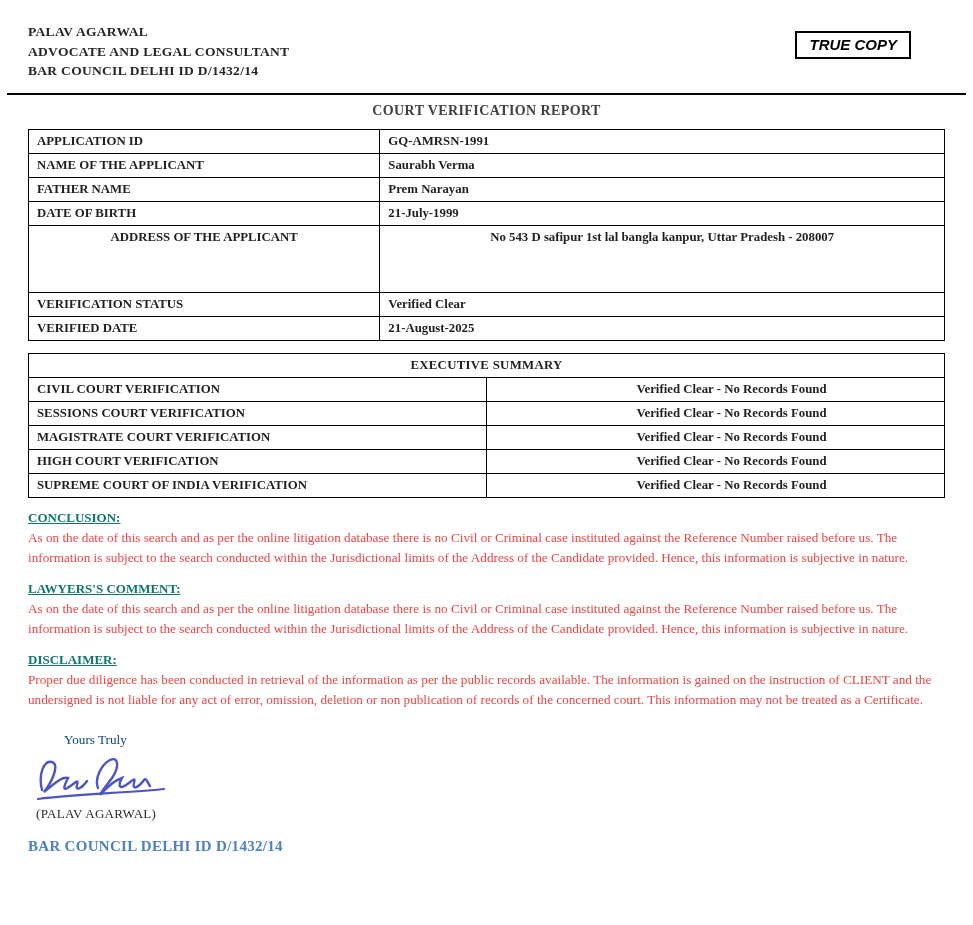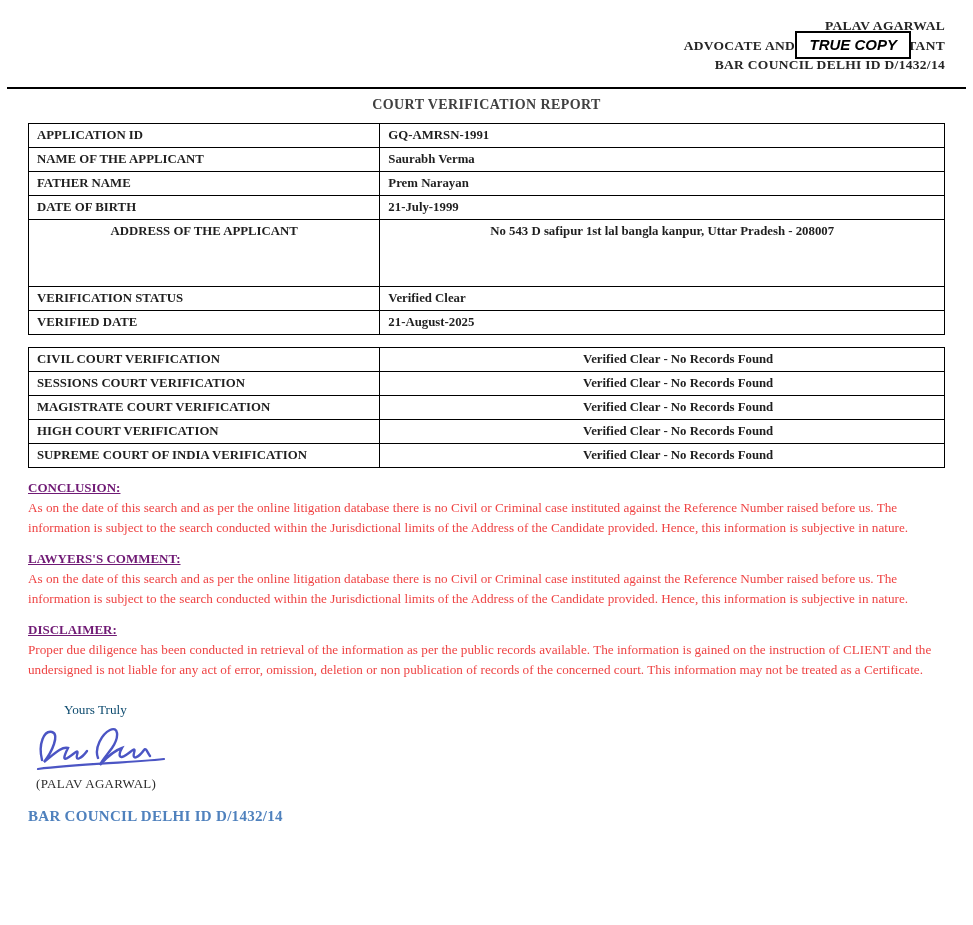--- a/index.html
+++ b/index.html
@@ -16,21 +16,22 @@
   }
   .page {
     position: relative;
     box-sizing: border-box;
     width: 973px;
     height: 925px;
     padding: 16px 28px 0 28px;
   }
   
   .letterhead {
-    text-align: right;
+    text-align: left;
+    margin-top: 6px;
   }
   .letterhead .hline {
     font-weight: bold;
     font-size: 13.5px;
     line-height: 1.45;
     letter-spacing: 0.3px;
     color: #262626;
   }
   .true-copy {
     position: absolute;
@@ -102,21 +103,21 @@
   }
   
   .section {
     margin-top: 12px;
   }
   .sec-heading {
     font-weight: bold;
     font-size: 13px;
     text-decoration: underline;
     margin-bottom: 2px;
-    color: #701a75;
+    color: #0f766e;
   }
   .sec-body {
     font-size: 13.2px;
     line-height: 1.55;
     color: #ef4444;
     max-width: 917px;
   }
   
   .closing {
     margin: 22px 0 4px 36px;
@@ -189,20 +190,23 @@
       <tr>
         <td class="label">VERIFIED DATE</td>
         <td class="value">21-August-2025</td>
       </tr>
     </tbody>
   </table>
 
   <table class="summary-table">
     <tbody>
       <tr>
+        <td class="summary-head" colspan="2">EXECUTIVE SUMMARY</td>
+      </tr>
+      <tr>
         <td class="label">CIVIL COURT VERIFICATION</td>
         <td class="value">Verified Clear - No Records Found</td>
       </tr>
       <tr>
         <td class="label">SESSIONS COURT VERIFICATION</td>
         <td class="value">Verified Clear - No Records Found</td>
       </tr>
       <tr>
         <td class="label">MAGISTRATE COURT VERIFICATION</td>
         <td class="value">Verified Clear - No Records Found</td>

